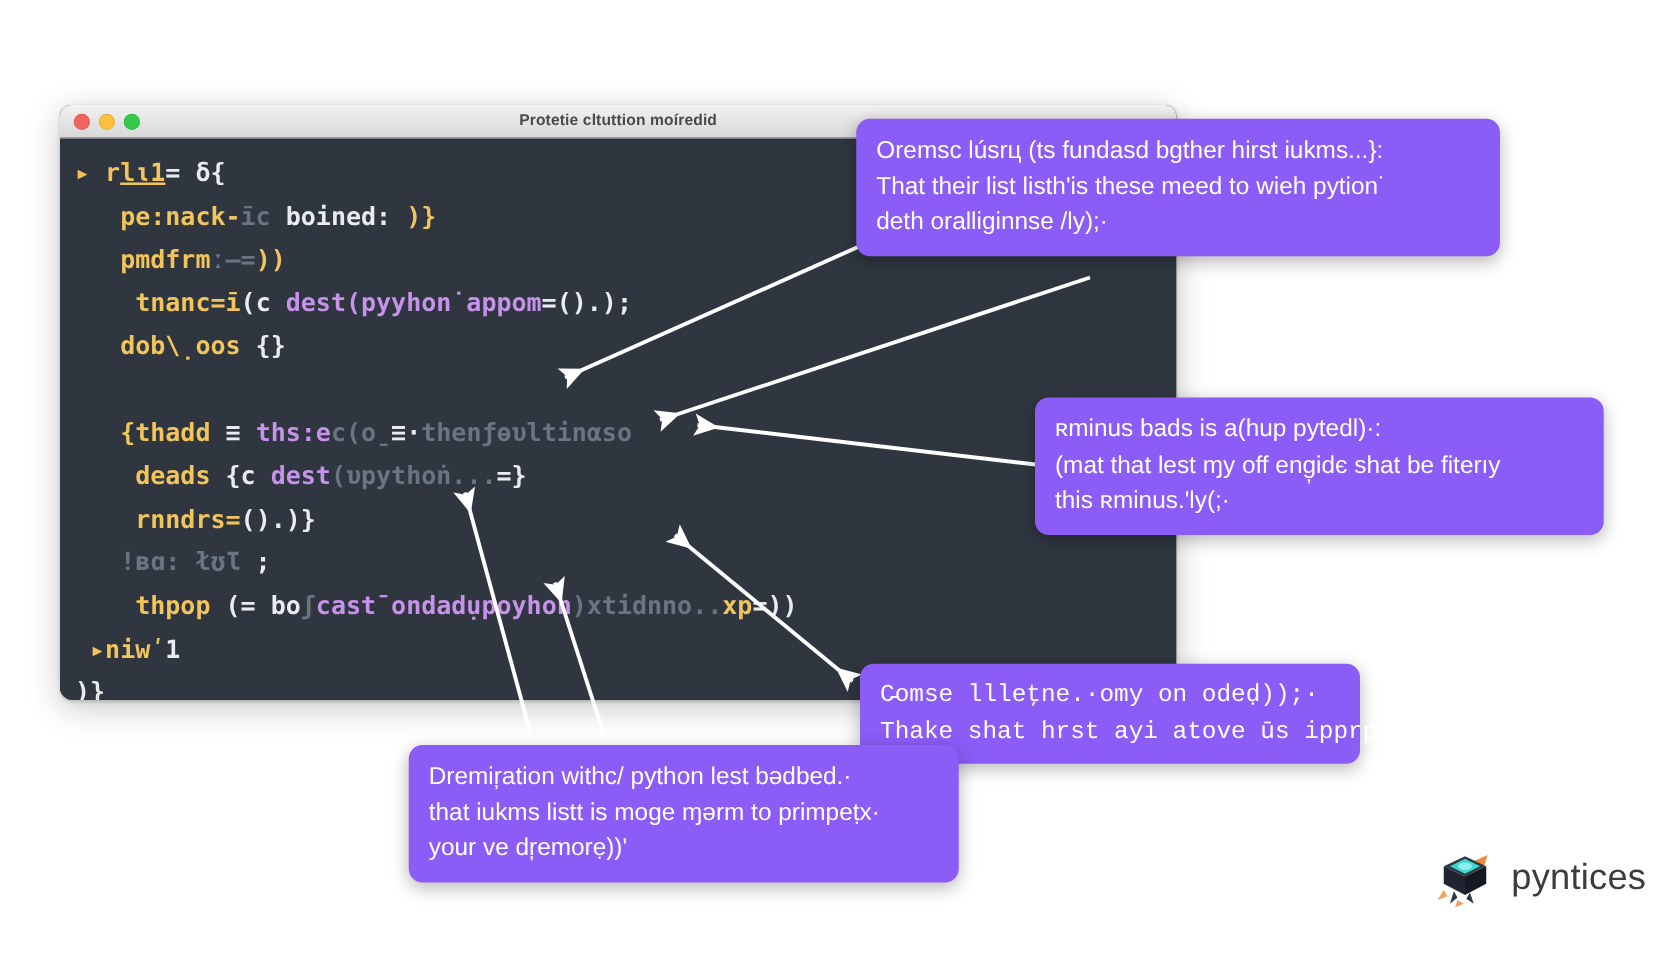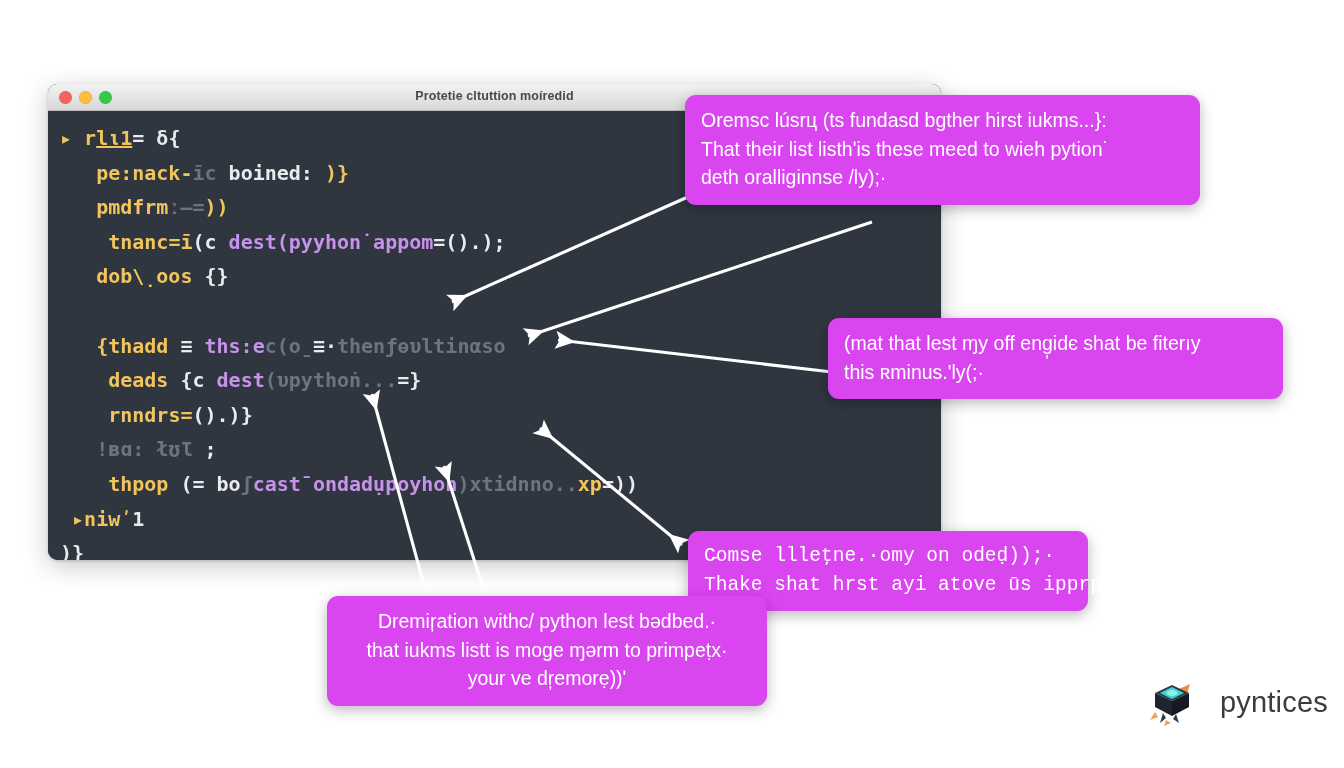--- a/index.html
+++ b/index.html
@@ -51,43 +51,43 @@
   .code .ln{padding-left:12px;}
   .t-key{color:#f2c55c;}
   .t-fn{color:#c792ea;}
   .t-pl{color:#e8ecef;}
   .t-dim{color:#6b7480;}
   .t-und{text-decoration:underline;}
 
   
   .callout{
     position:absolute;
-    background:#d946ef;
+    background:#8b5cf6;
     color:#ffffff;
     border-radius:11px;
     padding:11px 16px 13px 16px;
     font-size:19.5px;
     line-height:28.5px;
     box-shadow:0 4px 14px rgba(0,0,0,.28);
     box-sizing:border-box;
   }
   .callout div{white-space:nowrap;}
 
   #callout-top{left:685px;top:95px;width:515px;}
   #callout-mid{left:828px;top:318px;width:455px;}
   #callout-bottom-right{left:688px;top:531px;width:400px;padding-bottom:12px;font-family:Liberation Mono, monospace;}
-  #callout-bottom-center{left:327px;top:596px;width:440px;text-align:center;}
+  #callout-bottom-center{left:327px;top:596px;width:440px;}
 
   
   #arrows{position:absolute;left:0;top:0;width:1344px;height:768px;pointer-events:none;}
 
   
   .logo{
     position:absolute;left:1146px;top:676px;
-    display:flex;align-items:center;gap:22px;
+    display:flex;align-items:center;gap:11px;
   }
   .logo-text{
     font-size:29px;color:#3c3c3c;letter-spacing:.2px;
     font-family:"Liberation Sans", sans-serif;
   }
 </style>
 </head>
 <body>
 
 <div id="stage">
@@ -123,20 +123,21 @@
       </g>
   </svg>
 
   <div class="callout" id="callout-top">
     <div>Oremsc lúsrц (ts fundasd bgther hirst iukms...}:</div>
     <div>That their list listhʹis these meed to wieh pytion˙</div>
     <div>deth oralliginnse /ly);·</div>
   </div>
 
   <div class="callout" id="callout-mid">
+    <div>ʀminus bads is a(hup pytedl)·:</div>
     <div>(mat that lest ɱy off eng̦idє shat be fiterıy</div>
     <div>this ʀminus.'ly(;·</div>
   </div>
 
   <div class="callout" id="callout-bottom-right">
     <div>C̵omse llleţne.·omy on odeḍ));·</div>
     <div>Thake shat hrst ayi atove  ūs ipprple.·</div>
   </div>
 
   <div class="callout" id="callout-bottom-center">

